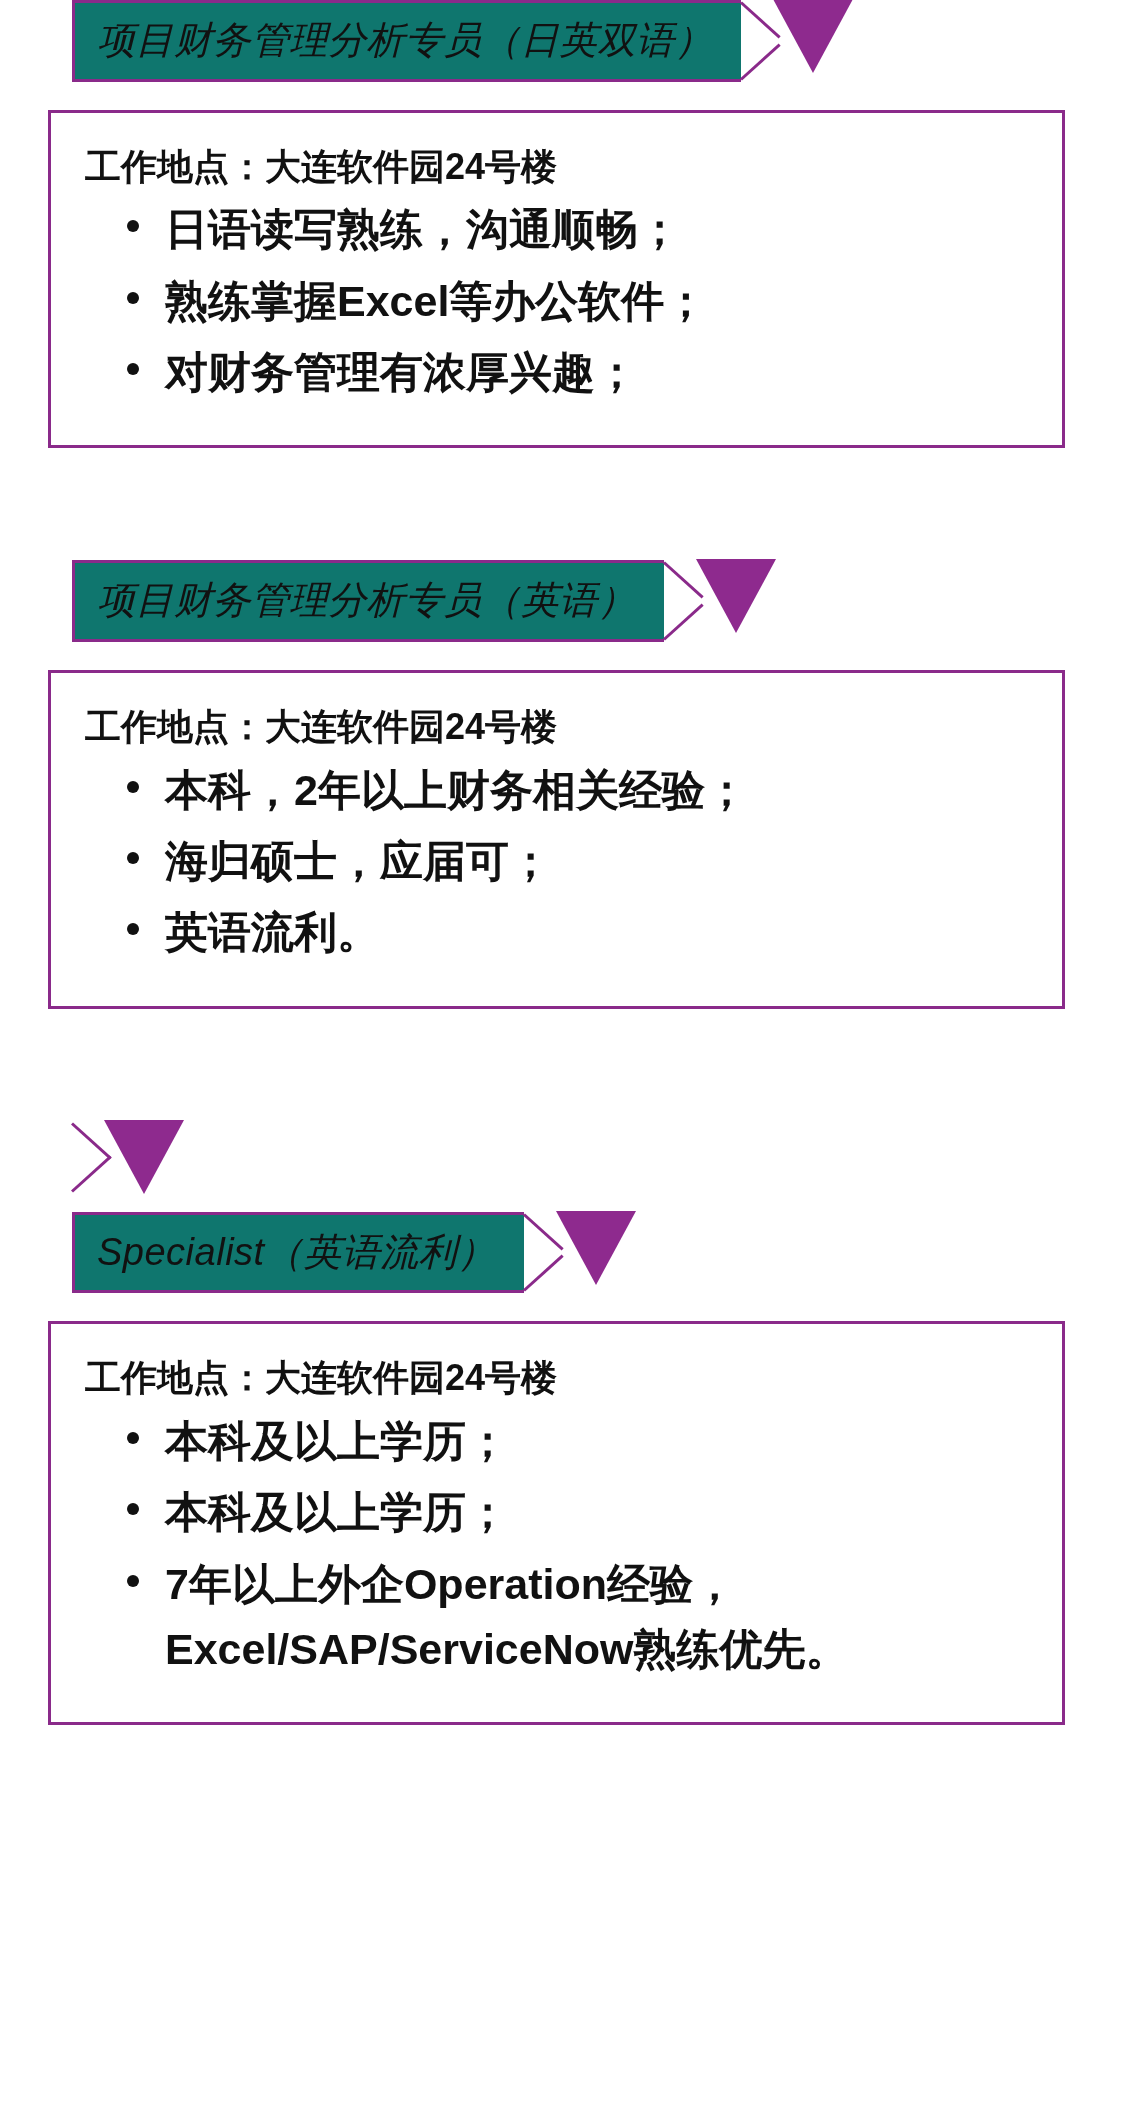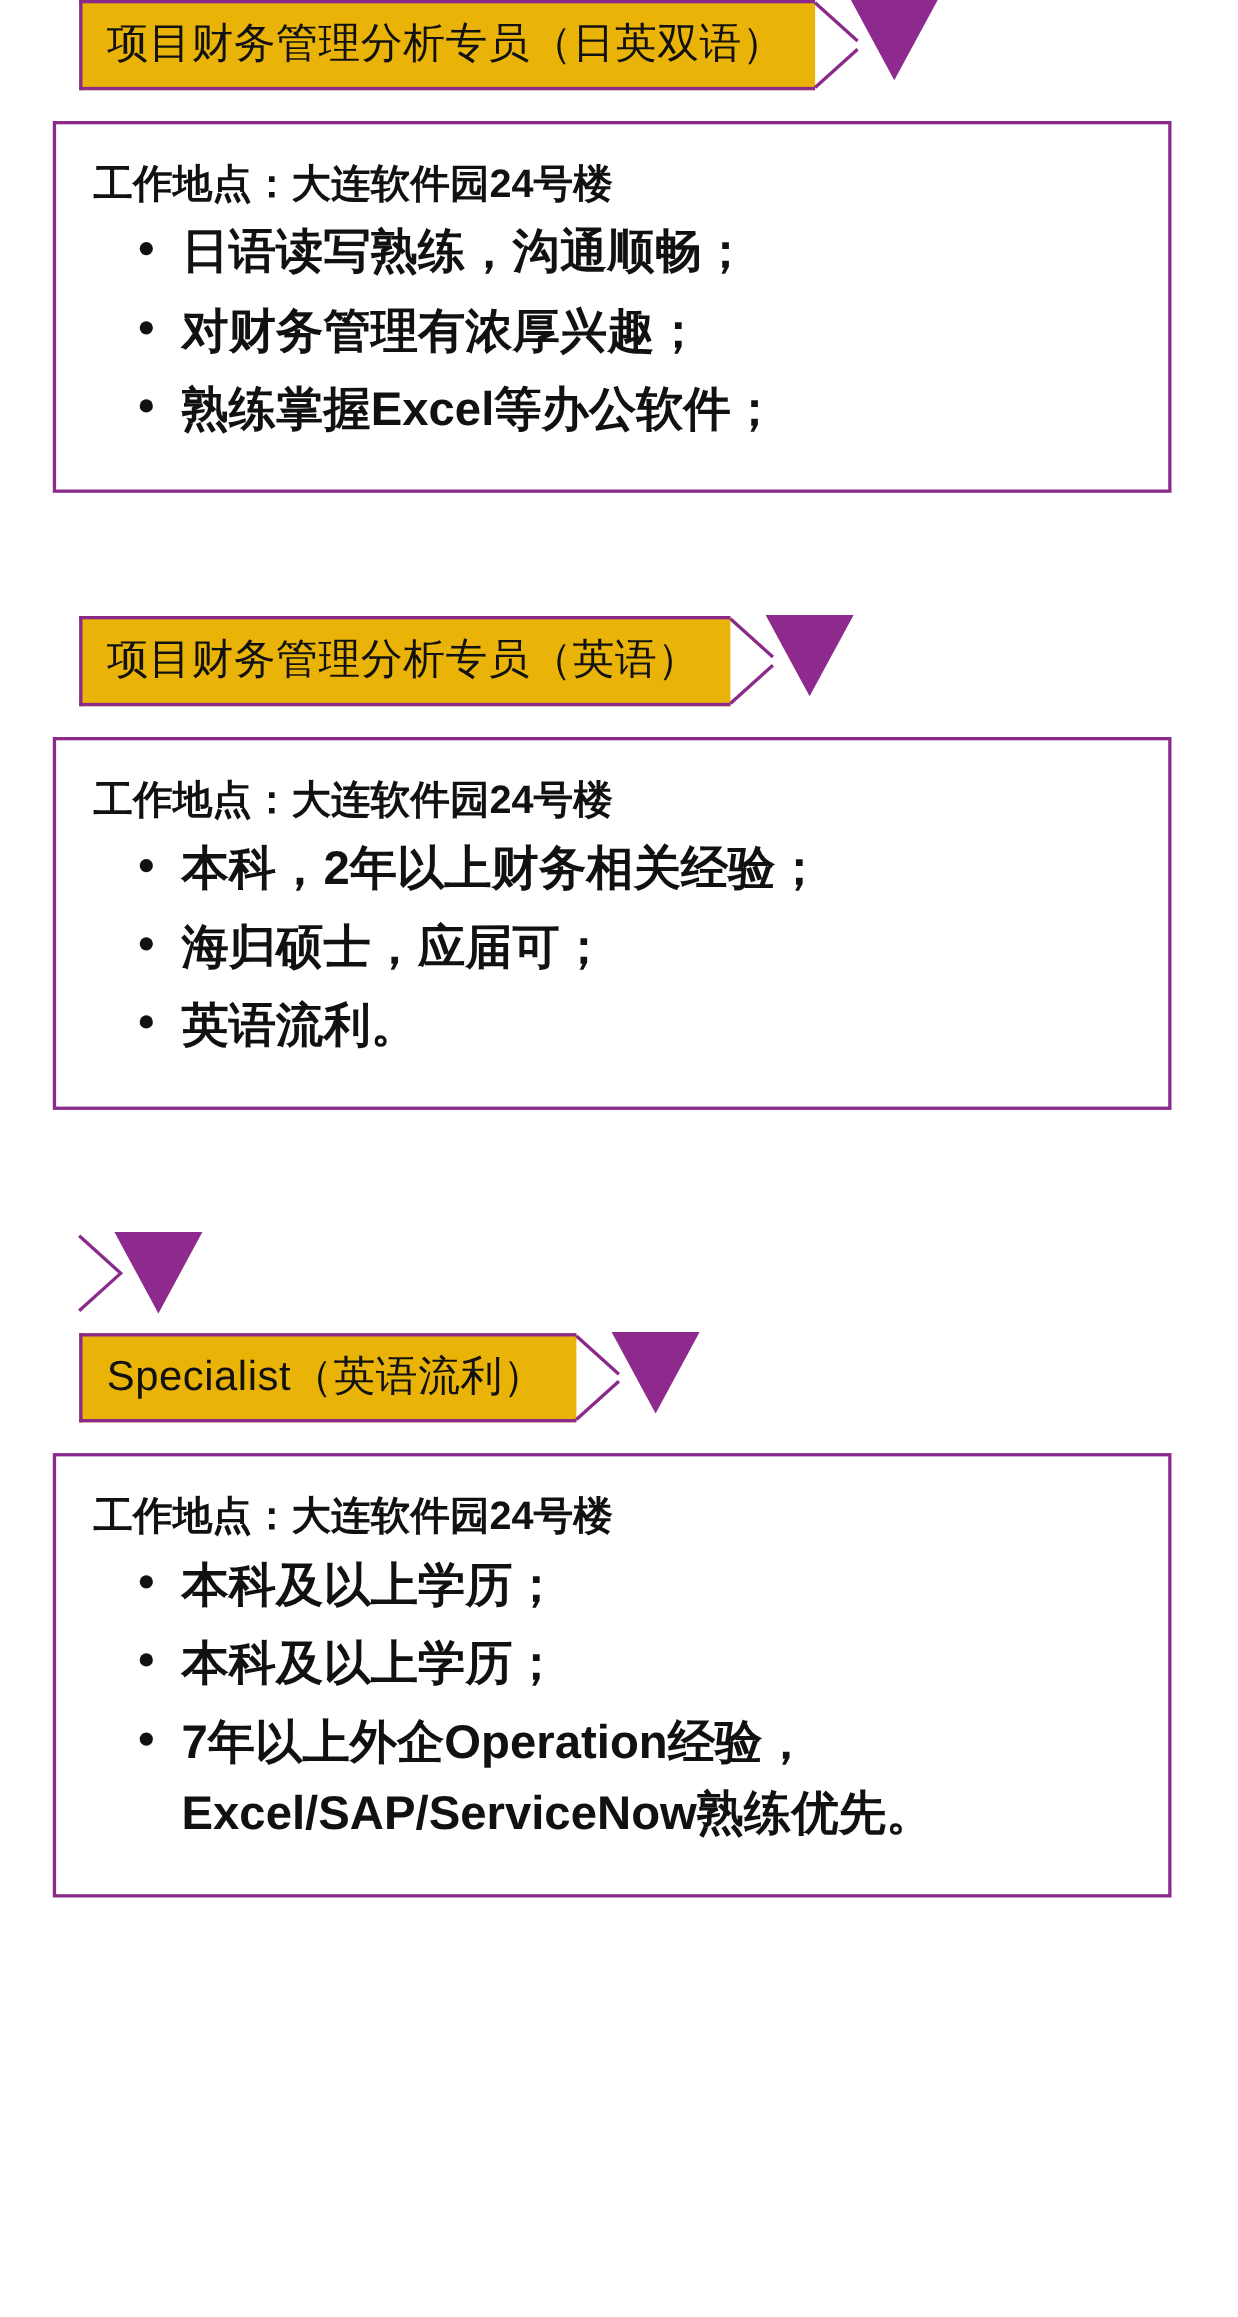--- a/index.html
+++ b/index.html
@@ -30,22 +30,23 @@
     display: flex;
     align-items: flex-start;
     margin-left: 72px;
   }
   .ribbon {
     position: relative;
     display: inline-block;
     border: 3px solid #8a2a8a;
     border-right: none;
     padding: 16px 28px 16px 22px;
-    background: #eab308;
+    background: #0f766e;
     z-index: 2;
+    font-style: italic;
   }
   .ribbon-text {
     font-size: 38px;
     line-height: 1.15;
     color: #111111;
     white-space: nowrap;
     letter-spacing: 0.5px;
   }
   
   .ribbon-notch {
@@ -136,22 +137,22 @@
           <span class="ribbon-text">项目财务管理分析专员（日英双语）</span>
         </div>
         <div class="ribbon-notch"></div>
         <div class="tri"></div>
       </div>
     </div>
     <div class="box">
       <p class="loc">工作地点：大连软件园24号楼</p>
       <ul class="reqs">
         <li>日语读写熟练，沟通顺畅；</li>
+        <li>熟练掌握Excel等办公软件；</li>
         <li>对财务管理有浓厚兴趣；</li>
-        <li>熟练掌握Excel等办公软件；</li>
       </ul>
     </div>
   </div>
 
   <div class="gap-lg"></div>
 
   <div class="section">
     <div class="title-stack">
       <div class="title-row">
         <div class="ribbon">

